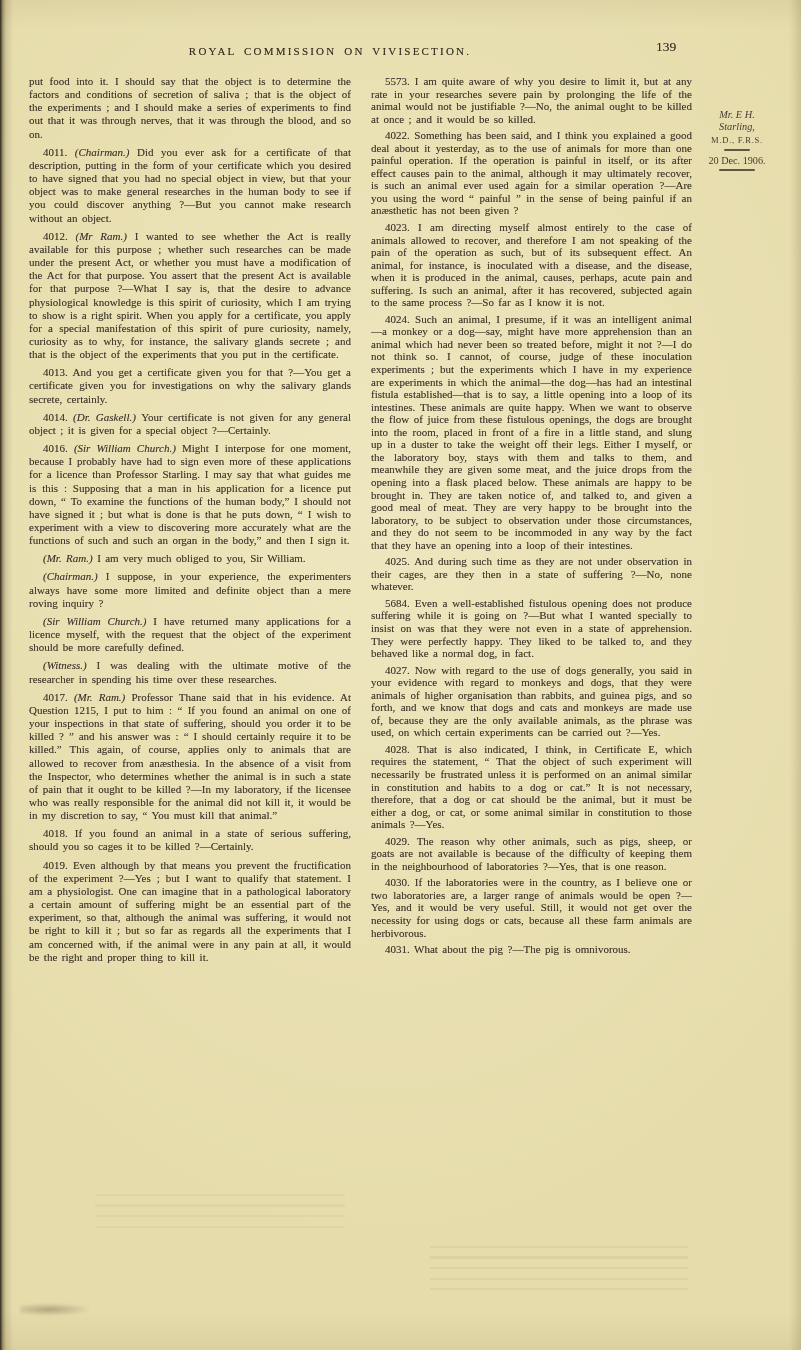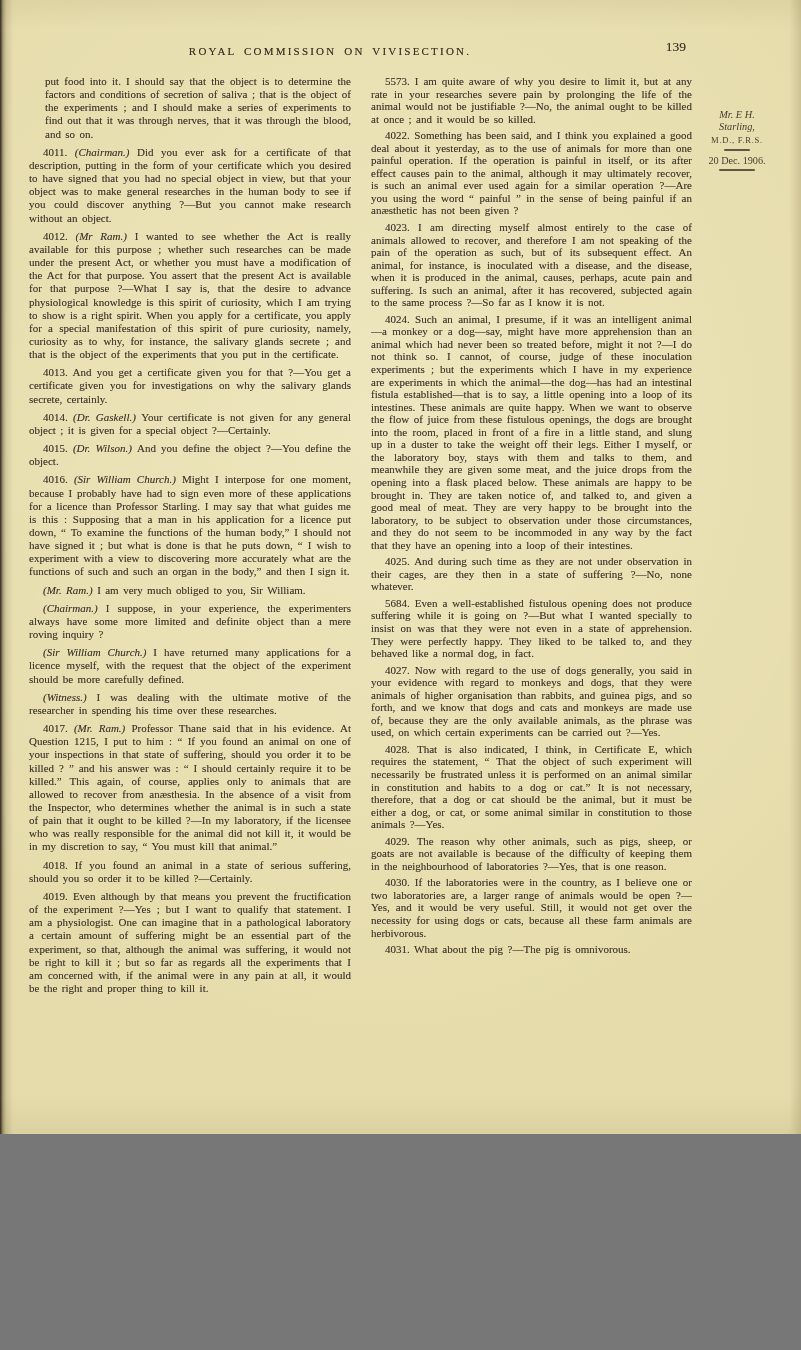--- a/index.html
+++ b/index.html
@@ -1,54 +1,54 @@
 <!DOCTYPE html>
 <html><head>
 <meta charset="utf-8">
 <style>
   html,body{margin:0;padding:0;background:#777;}
   .page{
-    position:relative;width:801px;height:1134px;overflow:hidden;
+    position:relative;width:801px;height:1350px;overflow:hidden;
     font-family:"Liberation Serif","DejaVu Serif",serif;
     color:#3e372c;
     background:
       linear-gradient(90deg, rgba(22,16,8,0.88) 0px, rgba(70,56,32,0.40) 3px, rgba(70,56,32,0.14) 6px, rgba(0,0,0,0) 13px),
       linear-gradient(270deg, rgba(105,88,52,0.20) 0px, rgba(0,0,0,0) 12px),
       linear-gradient(180deg, rgba(140,118,70,0.10) 0px, rgba(0,0,0,0) 28px),
       linear-gradient(0deg, rgba(140,118,70,0.12) 0px, rgba(0,0,0,0) 40px),
       radial-gradient(ellipse 95% 75% at 48% 38%, rgba(255,252,232,0.32), rgba(0,0,0,0) 72%),
       #e6dcab;
   }
   .page-header{position:absolute;top:41px;left:0;width:660px;text-align:center;}
   .running-title{
     font-size:11px;letter-spacing:2.2px;color:#393125;word-spacing:3px;
     text-shadow:0 0 0.4px rgba(57,49,37,0.55);
   }
   .page-number{
-    position:absolute;top:39px;left:646px;width:40px;text-align:right;
+    position:absolute;top:39px;left:646px;width:40px;text-align:center;
     font-size:13.5px;color:#393125;text-shadow:0 0 0.4px rgba(57,49,37,0.5);
   }
   .margin-note{
     position:absolute;left:696px;top:78px;width:82px;text-align:center;color:#453d30;margin-top:31px;
   }
   .mn-name{font-style:italic;font-size:10.3px;line-height:12px;}
   .mn-cred{font-size:8.6px;letter-spacing:0.7px;margin-top:2px;line-height:10px;}
   .mn-rule{height:2px;background:#473f32;margin:4px auto 4px auto;border-radius:1px;opacity:0.85;}
   .mn-rule.r1{width:26px;}
   .mn-rule.r2{width:36px;margin-top:3px;}
   .mn-date{font-size:10.2px;line-height:11px;}
   .col{
     position:absolute;top:75px;text-align:justify;font-size:11px;
     text-shadow:0 0 0.4px rgba(62,55,44,0.45);
   }
   .col-left{left:29px;width:322px;line-height:13.15px;height:1195px;overflow:hidden;}
   .col-right{left:371px;width:321px;line-height:12.55px;height:1200px;overflow:hidden;}
   .para{margin:0 0 5px 0;text-indent:14px;word-spacing:1.7px;}
   .col-right .para{margin-bottom:4px;}
-  .para.cont{text-indent:0;margin-left:16px;}
+  .para.cont{text-indent:0;}
   .speaker{font-style:italic;}
   .ghost{
     position:absolute;
     background:repeating-linear-gradient(180deg, rgba(0,0,0,0) 0px, rgba(0,0,0,0) 8px, rgba(100,112,74,0.13) 8px, rgba(100,112,74,0.13) 10.5px);
     filter:blur(0.5px);
   }
   .ghost-right{left:430px;top:1238px;width:258px;height:52px;opacity:0.75;}
   .ghost-left{left:95px;top:1186px;width:250px;height:42px;opacity:0.45;}
   .smudge{
     position:absolute;left:20px;top:1303px;width:72px;height:13px;
@@ -74,28 +74,27 @@
     <div class="mn-date">20 Dec. 1906.</div>
     <div class="mn-rule r2"></div>
   </div>
 
   <div class="col col-left" id="col-left">
       <p class="para cont"><span>put food into it. I should say that the object is to determine the factors and conditions of secretion of saliva ; that is the object of the experiments ; and I should make a series of experiments to find out that it was through nerves, that it was through the blood, and so on.</span></p>
       <p class="para"><span class="qnum">4011. </span><span class="speaker">(Chairman.) </span><span>Did you ever ask for a certificate of that description, putting in the form of your certificate which you desired to have signed that you had no special object in view, but that your object was to make general researches in the human body to see if you could discover anything ?—But you cannot make research without an object.</span></p>
       <p class="para"><span class="qnum">4012. </span><span class="speaker">(Mr Ram.) </span><span>I wanted to see whether the Act is really available for this purpose ; whether such researches can be made under the present Act, or whether you must have a modification of the Act for that purpose. You assert that the present Act is available for that purpose ?—What I say is, that the desire to advance physiological knowledge is this spirit of curiosity, which I am trying to show is a right spirit. When you apply for a certificate, you apply for a special manifestation of this spirit of pure curiosity, namely, curiosity as to why, for instance, the salivary glands secrete ; and that is the object of the experiments that you put in the certificate.</span></p>
       <p class="para"><span class="qnum">4013. </span><span>And you get a certificate given you for that ?—You get a certificate given you for investigations on why the salivary glands secrete, certainly.</span></p>
       <p class="para"><span class="qnum">4014. </span><span class="speaker">(Dr. Gaskell.) </span><span>Your certificate is not given for any general object ; it is given for a special object ?—Certainly.</span></p>
-      <p class="para"><span class="qnum">4015. </span><span class="speaker">(Dr. Wilson.) </span><span>And you define the object ?—You define the object.</span></p>
       <p class="para"><span class="qnum">4016. </span><span class="speaker">(Sir William Church.) </span><span>Might I interpose for one moment, because I probably have had to sign even more of these applications for a licence than Professor Starling. I may say that what guides me is this : Supposing that a man in his application for a licence put down, “ To examine the functions of the human body,” I should not have signed it ; but what is done is that he puts down, “ I wish to experiment with a view to discovering more accurately what are the functions of such and such an organ in the body,” and then I sign it.</span></p>
       <p class="para"><span class="speaker">(Mr. Ram.) </span><span>I am very much obliged to you, Sir William.</span></p>
       <p class="para"><span class="speaker">(Chairman.) </span><span>I suppose, in your experience, the experimenters always have some more limited and definite object than a mere roving inquiry ?</span></p>
       <p class="para"><span class="speaker">(Sir William Church.) </span><span>I have returned many applications for a licence myself, with the request that the object of the experiment should be more carefully defined.</span></p>
       <p class="para"><span class="speaker">(Witness.) </span><span>I was dealing with the ultimate motive of the researcher in spending his time over these researches.</span></p>
       <p class="para"><span class="qnum">4017. </span><span class="speaker">(Mr. Ram.) </span><span>Professor Thane said that in his evidence. At Question 1215, I put to him : “ If you found an animal on one of your inspections in that state of suffering, should you order it to be killed ? ” and his answer was : “ I should certainly require it to be killed.” This again, of course, applies only to animals that are allowed to recover from anæsthesia. In the absence of a visit from the Inspector, who determines whether the animal is in such a state of pain that it ought to be killed ?—In my laboratory, if the licensee who was really responsible for the animal did not kill it, it would be in my discretion to say, “ You must kill that animal.”</span></p>
-      <p class="para"><span class="qnum">4018. </span><span>If you found an animal in a state of serious suffering, should you so order it to be killed ?—Certainly.</span></p>
+      <p class="para"><span class="qnum">4018. </span><span>If you found an animal in a state of serious suffering, should you so cages it to be killed ?—Certainly.</span></p>
       <p class="para"><span class="qnum">4019. </span><span>Even although by that means you prevent the fructification of the experiment ?—Yes ; but I want to qualify that statement. I am a physiologist. One can imagine that in a pathological laboratory a certain amount of suffering might be an essential part of the experiment, so that, although the animal was suffering, it would not be right to kill it ; but so far as regards all the experiments that I am concerned with, if the animal were in any pain at all, it would be the right and proper thing to kill it.</span></p>
     </div>
   <div class="col col-right" id="col-right">
       <p class="para"><span class="qnum">5573. </span><span>I am quite aware of why you desire to limit it, but at any rate in your researches severe pain by prolonging the life of the animal would not be justifiable ?—No, the animal ought to be killed at once ; and it would be so killed.</span></p>
       <p class="para"><span class="qnum">4022. </span><span>Something has been said, and I think you explained a good deal about it yesterday, as to the use of animals for more than one painful operation. If the operation is painful in itself, or its after effect causes pain to the animal, although it may ultimately recover, is such an animal ever used again for a similar operation ?—Are you using the word “ painful ” in the sense of being painful if an anæsthetic has not been given ?</span></p>
       <p class="para"><span class="qnum">4023. </span><span>I am directing myself almost entirely to the case of animals allowed to recover, and therefore I am not speaking of the pain of the operation as such, but of its subsequent effect. An animal, for instance, is inoculated with a disease, and the disease, when it is produced in the animal, causes, perhaps, acute pain and suffering. Is such an animal, after it has recovered, subjected again to the same process ?—So far as I know it is not.</span></p>
       <p class="para"><span class="qnum">4024. </span><span>Such an animal, I presume, if it was an intelligent animal—a monkey or a dog—say, might have more apprehension than an animal which had never been so treated before, might it not ?—I do not think so. I cannot, of course, judge of these inoculation experiments ; but the experiments which I have in my experience are experiments in which the animal—the dog—has had an intestinal fistula established—that is to say, a little opening into a loop of its intestines. These animals are quite happy. When we want to observe the flow of juice from these fistulous openings, the dogs are brought into the room, placed in front of a fire in a little stand, and slung up in a duster to take the weight off their legs. Either I myself, or the laboratory boy, stays with them and talks to them, and meanwhile they are given some meat, and the juice drops from the opening into a flask placed below. These animals are happy to be brought in. They are taken notice of, and talked to, and given a good meal of meat. They are very happy to be brought into the laboratory, to be subject to observation under those circumstances, and they do not seem to be incommoded in any way by the fact that they have an opening into a loop of their intestines.</span></p>
       <p class="para"><span class="qnum">4025. </span><span>And during such time as they are not under observation in their cages, are they then in a state of suffering ?—No, none whatever.</span></p>
       <p class="para"><span class="qnum">5684. </span><span>Even a well-established fistulous opening does not produce suffering while it is going on ?—But what I wanted specially to insist on was that they were not even in a state of apprehension. They were perfectly happy. They liked to be talked to, and they behaved like a normal dog, in fact.</span></p>
       <p class="para"><span class="qnum">4027. </span><span>Now with regard to the use of dogs generally, you said in your evidence with regard to monkeys and dogs, that they were animals of higher organisation than rabbits, and guinea pigs, and so forth, and we know that dogs and cats and monkeys are made use of, because they are the only available animals, as the phrase was used, on which certain experiments can be carried out ?—Yes.</span></p>

